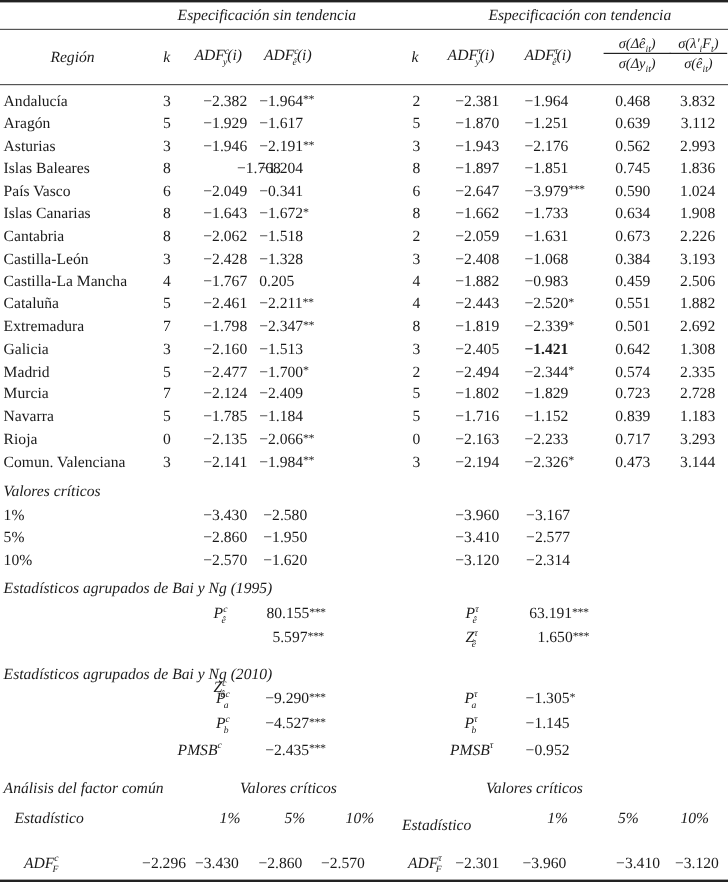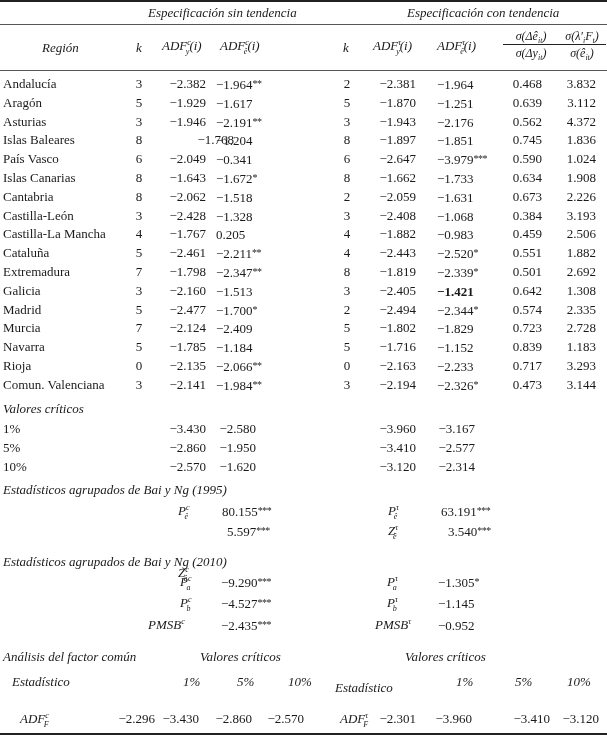--- a/index.html
+++ b/index.html
@@ -83,21 +83,21 @@
     </div>
     <div>
       <div class="t" style="left:3px; top:114px;">Asturias</div>
       <div class="t c" style="left:133px; top:114px; width:12px;">3</div>
       <div class="t r" style="left:164px; top:114px; width:42px;">−1.946</div>
       <div class="t" style="left:216px; top:114px;"><span>−2.191</span><span class="star">**</span></div>
       <div class="t c" style="left:341px; top:114px; width:12px;">3</div>
       <div class="t r" style="left:374px; top:114px; width:42px;">−1.943</div>
       <div class="t" style="left:437px; top:114px;"><span>−2.176</span><span class="star"></span></div>
       <div class="t r" style="left:508px; top:114px; width:34px;">0.562</div>
-      <div class="t r" style="left:560px; top:114px; width:36px;">4.372</div>
+      <div class="t r" style="left:560px; top:114px; width:36px;">2.993</div>
     </div>
     <div>
       <div class="t" style="left:3px; top:132px;">Islas Baleares</div>
       <div class="t c" style="left:133px; top:132px; width:12px;">8</div>
       <div class="t r" style="left:164px; top:132px; width:42px;margin-left:28px;">−1.768</div>
       <div class="t" style="left:216px; top:132px;"><span>−1.204</span><span class="star"></span></div>
       <div class="t c" style="left:341px; top:132px; width:12px;">8</div>
       <div class="t r" style="left:374px; top:132px; width:42px;">−1.897</div>
       <div class="t" style="left:437px; top:132px;"><span>−1.851</span><span class="star"></span></div>
       <div class="t r" style="left:508px; top:132px; width:34px;">0.745</div>
@@ -278,21 +278,21 @@
     <div>
       <div class="t i" style="left:178px; top:503px;"><span>P</span><sup>c</sup><sub style="margin-left:-5px;">ê</sub></div>
       <div class="t" style="left:222px; top:503px;"><span>80.155</span><span class="star">***</span></div>
       <div class="t i" style="left:388px; top:503px;"><span>P</span><sup>τ</sup><sub style="margin-left:-5px;">ê</sub></div>
       <div class="t" style="left:441px; top:503px;"><span>63.191</span><span class="star">***</span></div>
     </div>
     <div>
       <div class="t i" style="left:178px; top:523px;margin-top:42px;"><span>Z</span><sup>c</sup><sub style="margin-left:-5px;">ê</sub></div>
       <div class="t" style="left:227px; top:523px;"><span>5.597</span><span class="star">***</span></div>
       <div class="t i" style="left:388px; top:523px;"><span>Z</span><sup>τ</sup><sub style="margin-left:-5px;">ê</sub></div>
-      <div class="t" style="left:448px; top:523px;"><span>3.540</span><span class="star">***</span></div>
+      <div class="t" style="left:448px; top:523px;"><span>1.650</span><span class="star">***</span></div>
     </div>
   </div>
 
 <div class="t i" style="left:3px; top:554px;">Estadísticos agrupados de Bai y Ng (2010)</div>
 <div id="bai10">
     <div>
       <div class="t i" style="left:180px; top:574px;"><span>P</span><sup>c</sup><sub style="margin-left:-5px;">a</sub></div>
       <div class="t" style="left:221px; top:574px;"><span>−9.290</span><span class="star">***</span></div>
       <div class="t i" style="left:387px; top:574px;"><span>P</span><sup>τ</sup><sub style="margin-left:-5px;">a</sub></div>
       <div class="t" style="left:438px; top:574px;"><span>−1.305</span><span class="star">*</span></div>

